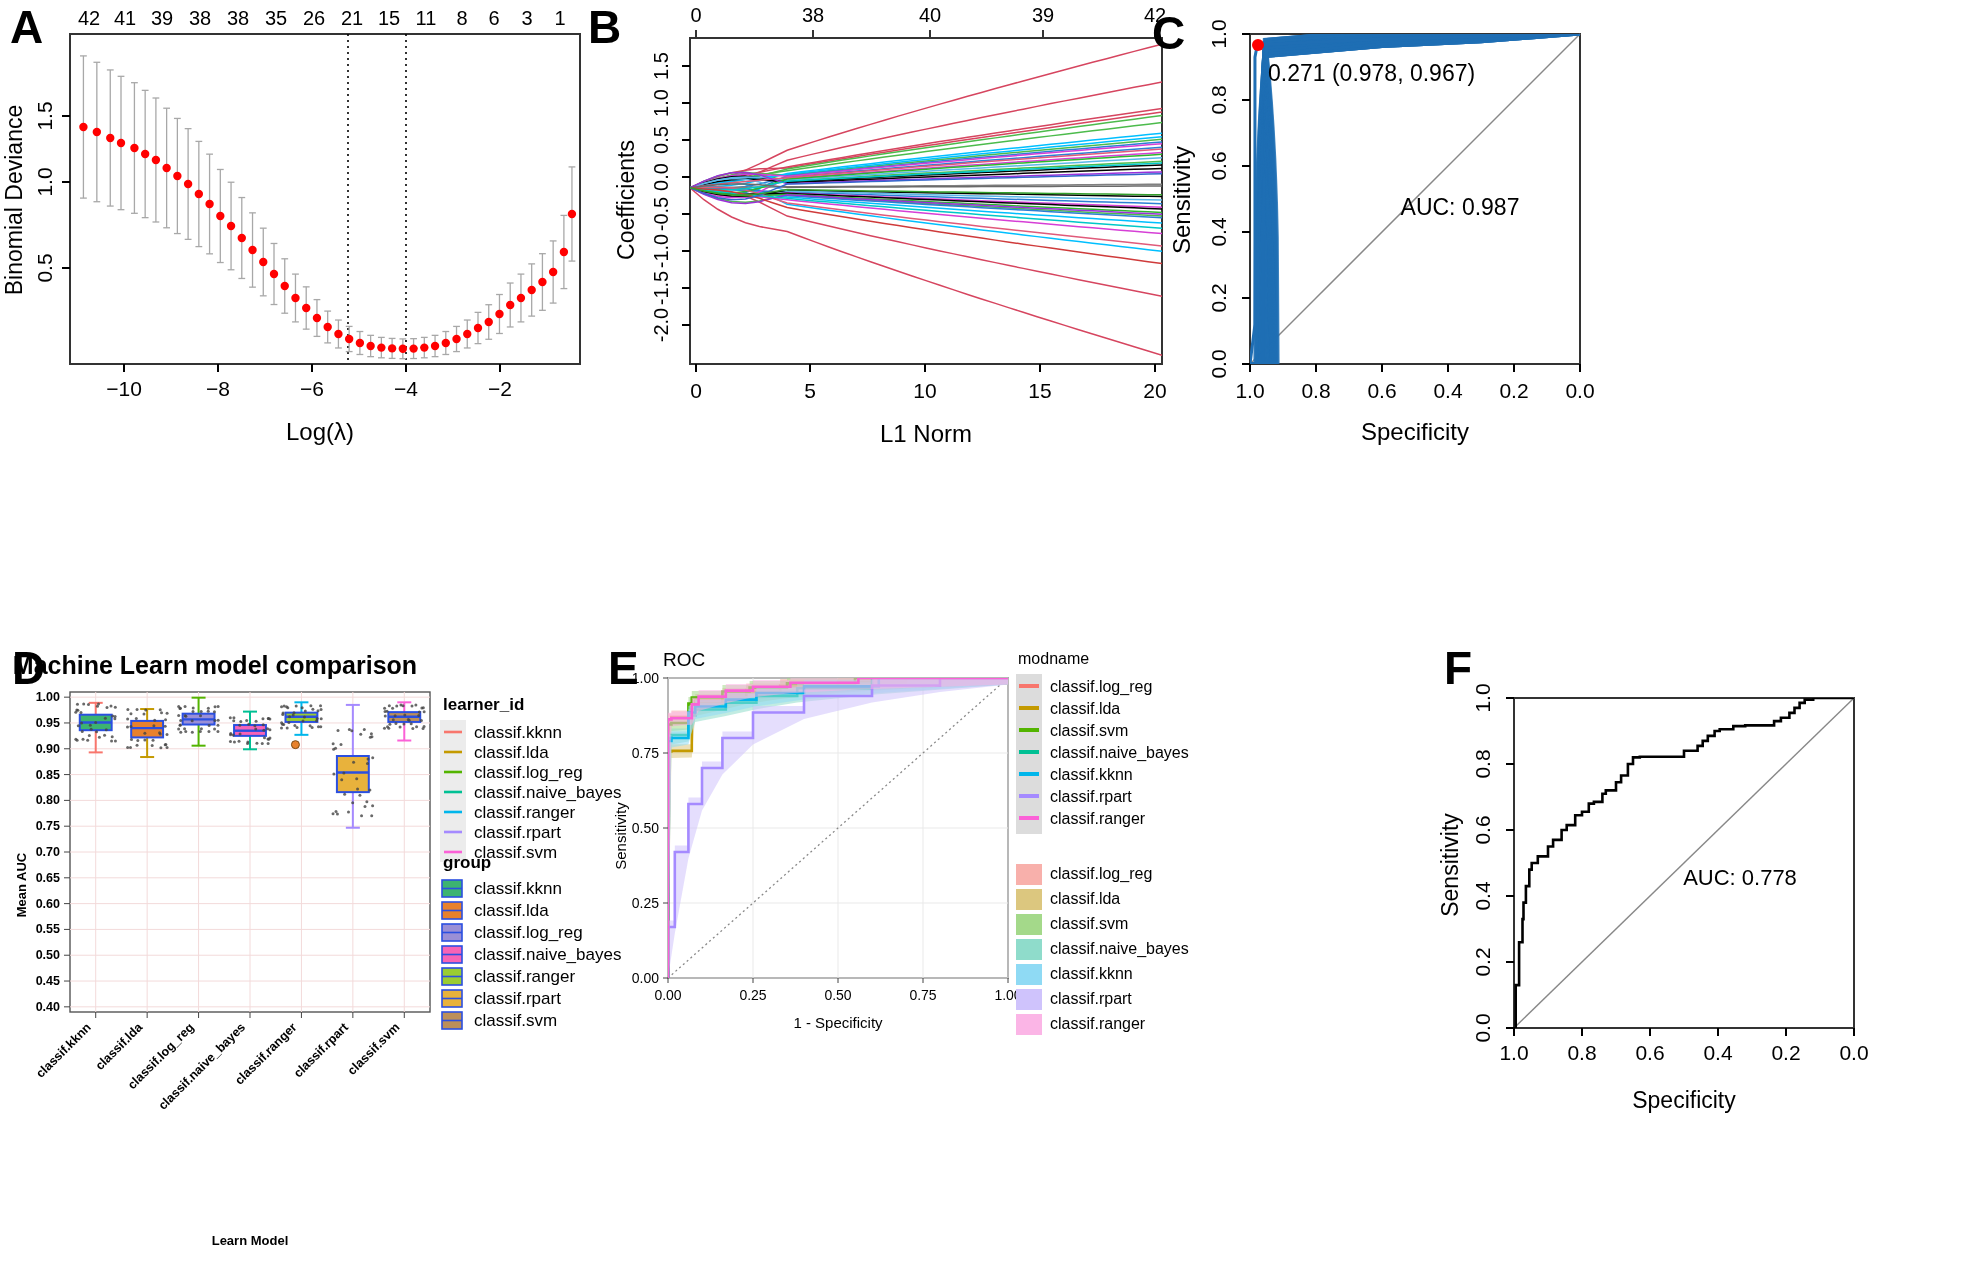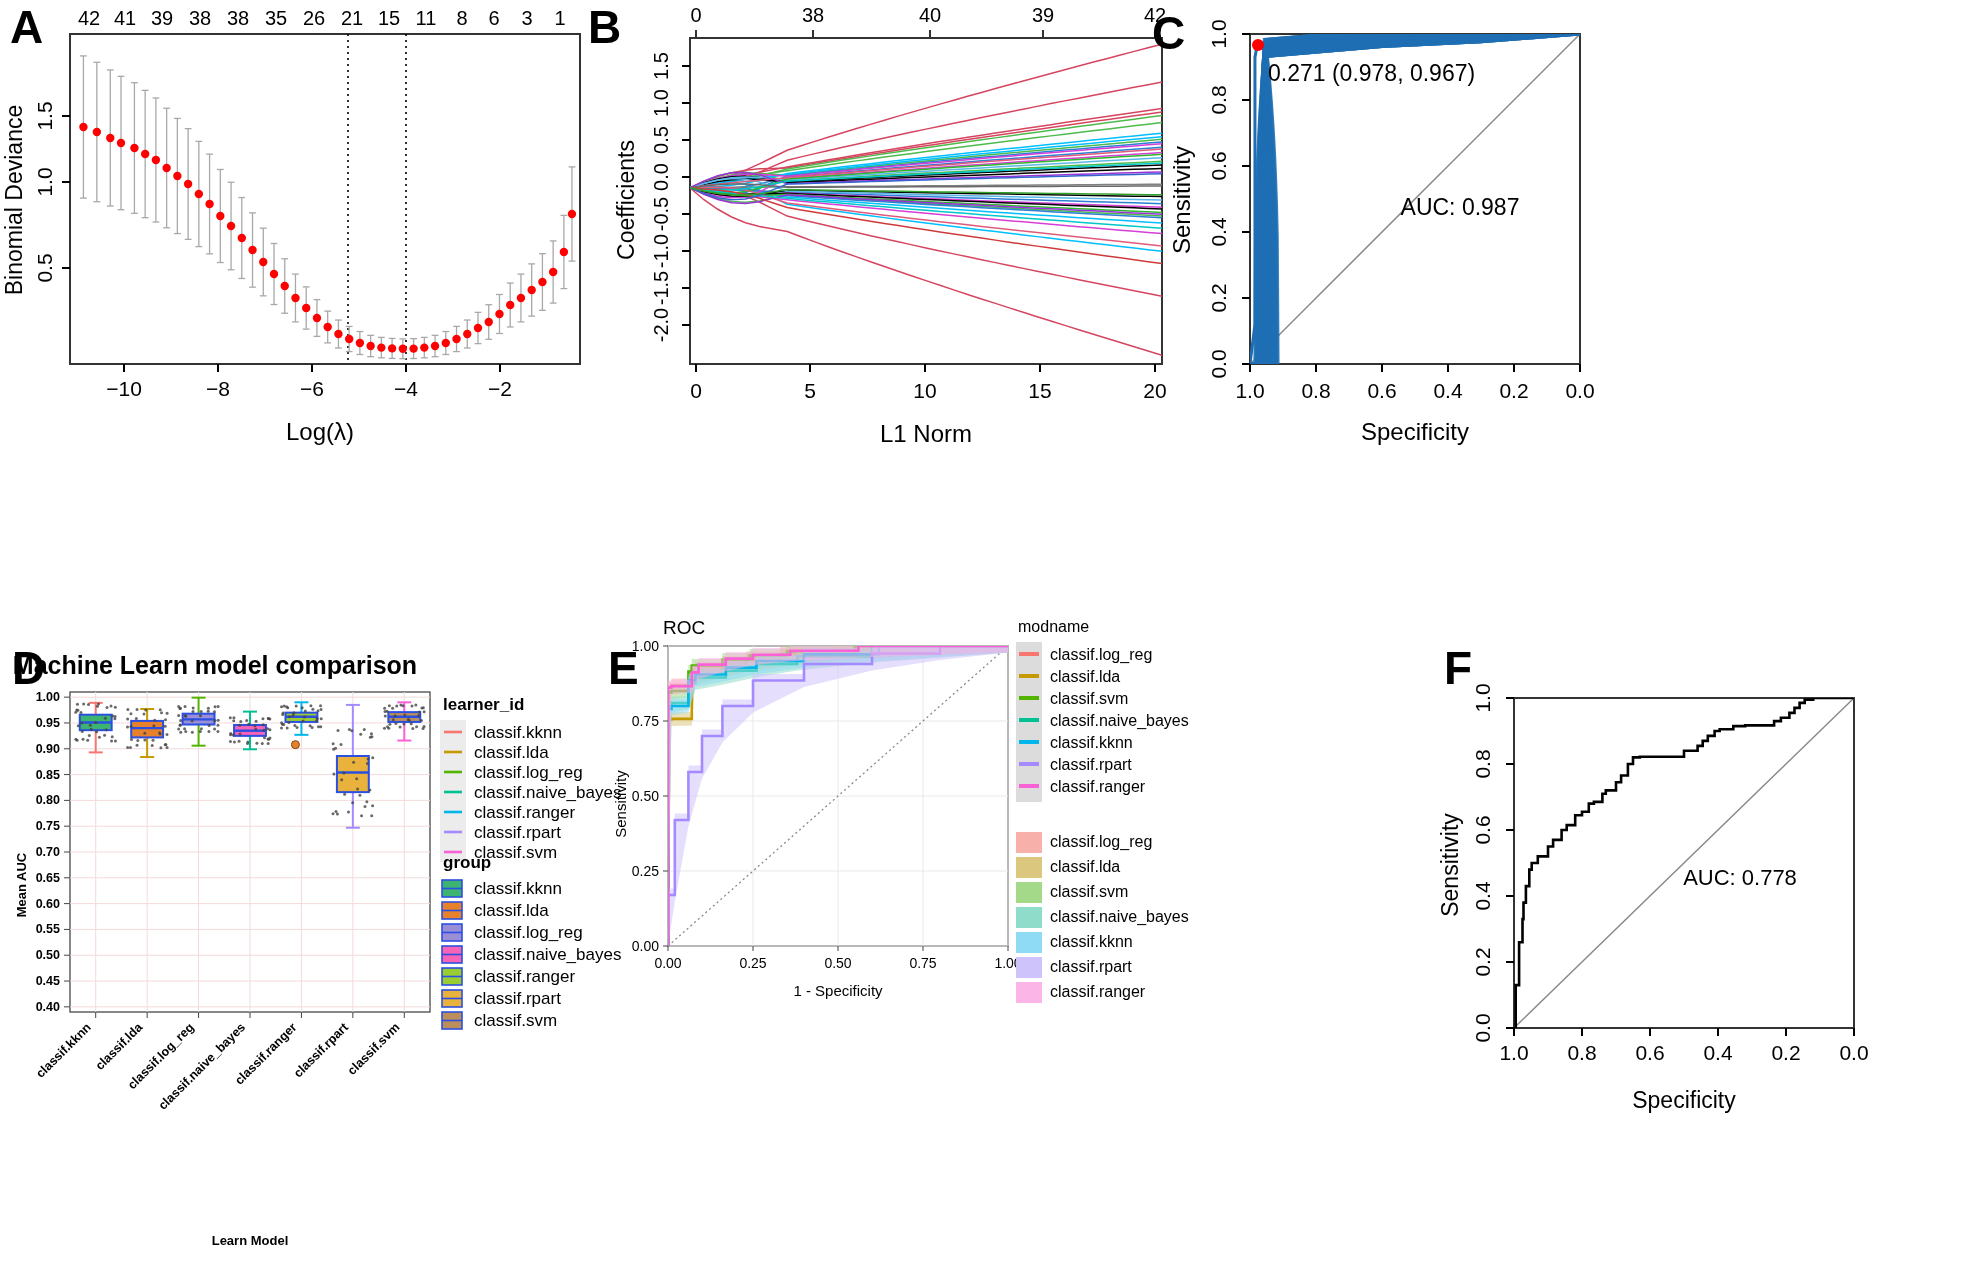--- a/index.html
+++ b/index.html
@@ -817,21 +817,21 @@
         <line x1="442" y1="358.5" x2="462" y2="358.5" stroke="#2b4fe0" stroke-width="1.6"></line>
         <text x="474" y="364" font-size="17">classif.rpart</text>
         <rect x="442" y="372" width="20" height="17" fill="#BC8F5A" stroke="#2b4fe0" stroke-width="1.6"></rect>
         <line x1="442" y1="380.5" x2="462" y2="380.5" stroke="#2b4fe0" stroke-width="1.6"></line>
         <text x="474" y="386" font-size="17">classif.svm</text>
       </g>
   </svg>
 </div>
 
 <div class="plab" style="left:608px;top:645px;">E</div>
-<div class="panel" style="left:600px;top:604px;width:800px;height:625px;">
+<div class="panel" style="left:600px;top:636px;width:800px;height:625px;">
   <svg width="800" height="625" viewBox="0 0 800 625">
     <text x="63" y="30" font-size="19">ROC</text>
     <rect x="68" y="42" width="340" height="300" fill="#fff" stroke="#555" stroke-width="1.4"></rect>
     <g id="e-grid">
         <line x1="68" y1="342" x2="408" y2="342" stroke="#e9e9e9" stroke-width="1"></line>
         <line x1="68" y1="42" x2="68" y2="342" stroke="#e9e9e9" stroke-width="1"></line>
         <line x1="68" y1="267" x2="408" y2="267" stroke="#e9e9e9" stroke-width="1"></line>
         <line x1="153" y1="42" x2="153" y2="342" stroke="#e9e9e9" stroke-width="1"></line>
         <line x1="68" y1="192" x2="408" y2="192" stroke="#e9e9e9" stroke-width="1"></line>
         <line x1="238" y1="42" x2="238" y2="342" stroke="#e9e9e9" stroke-width="1"></line>

